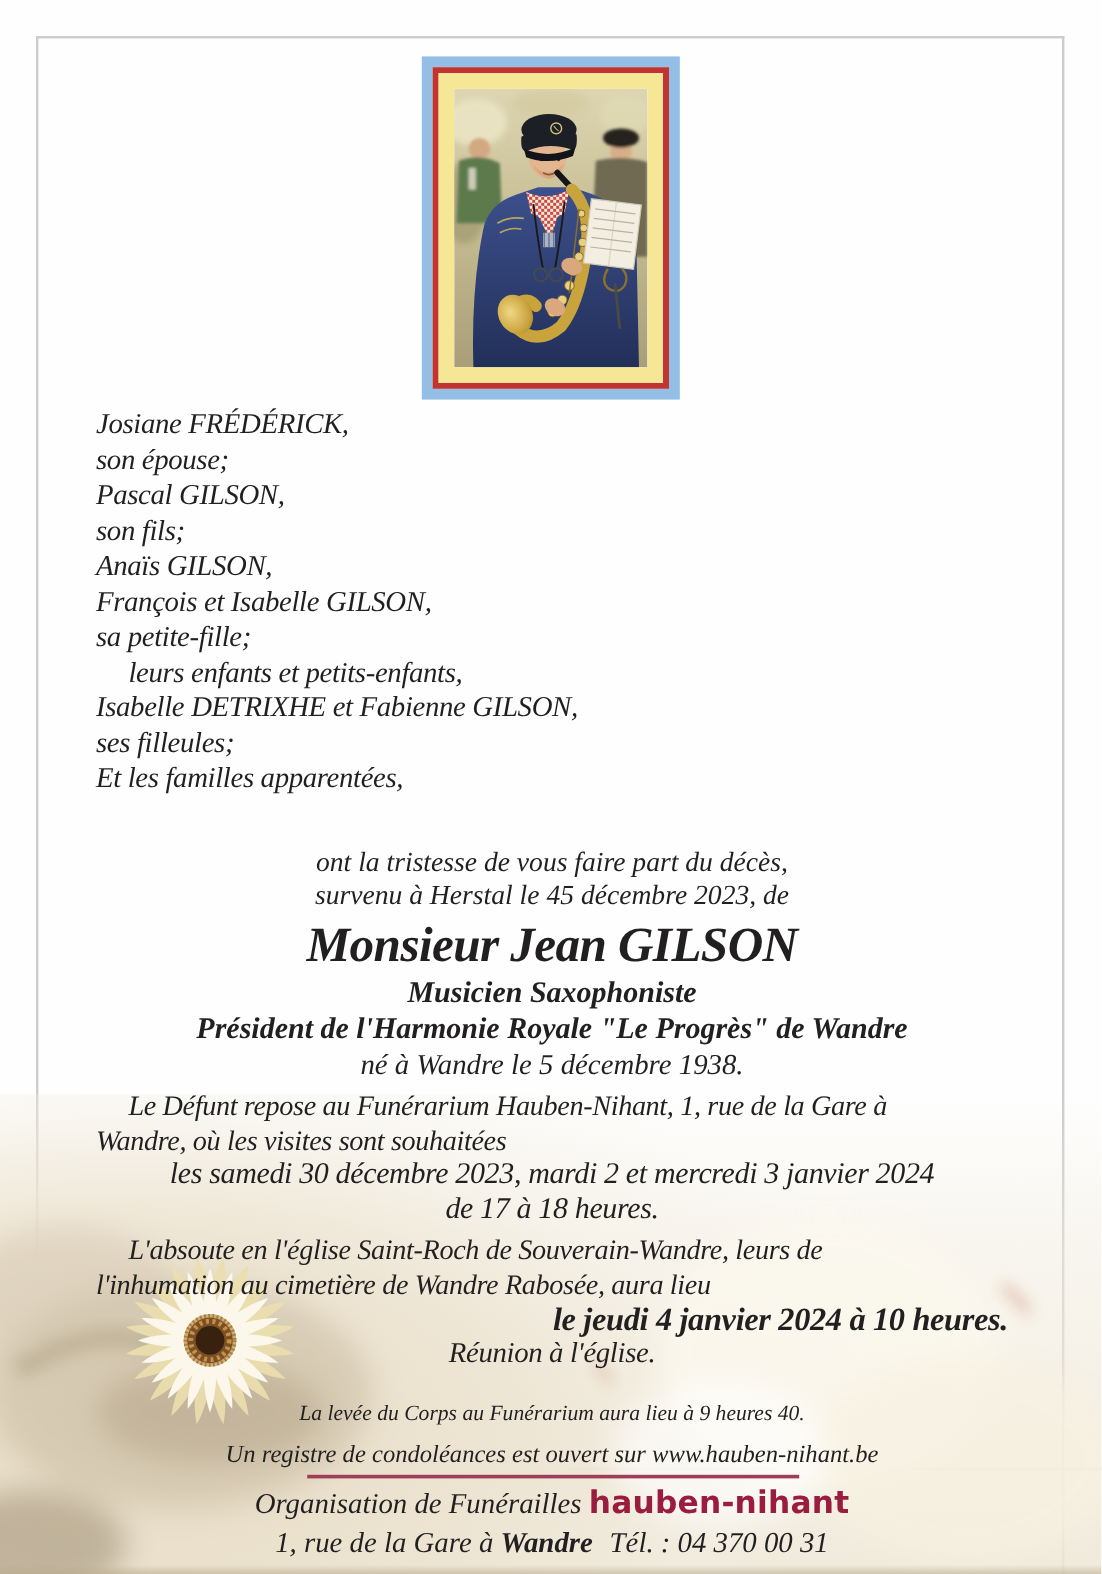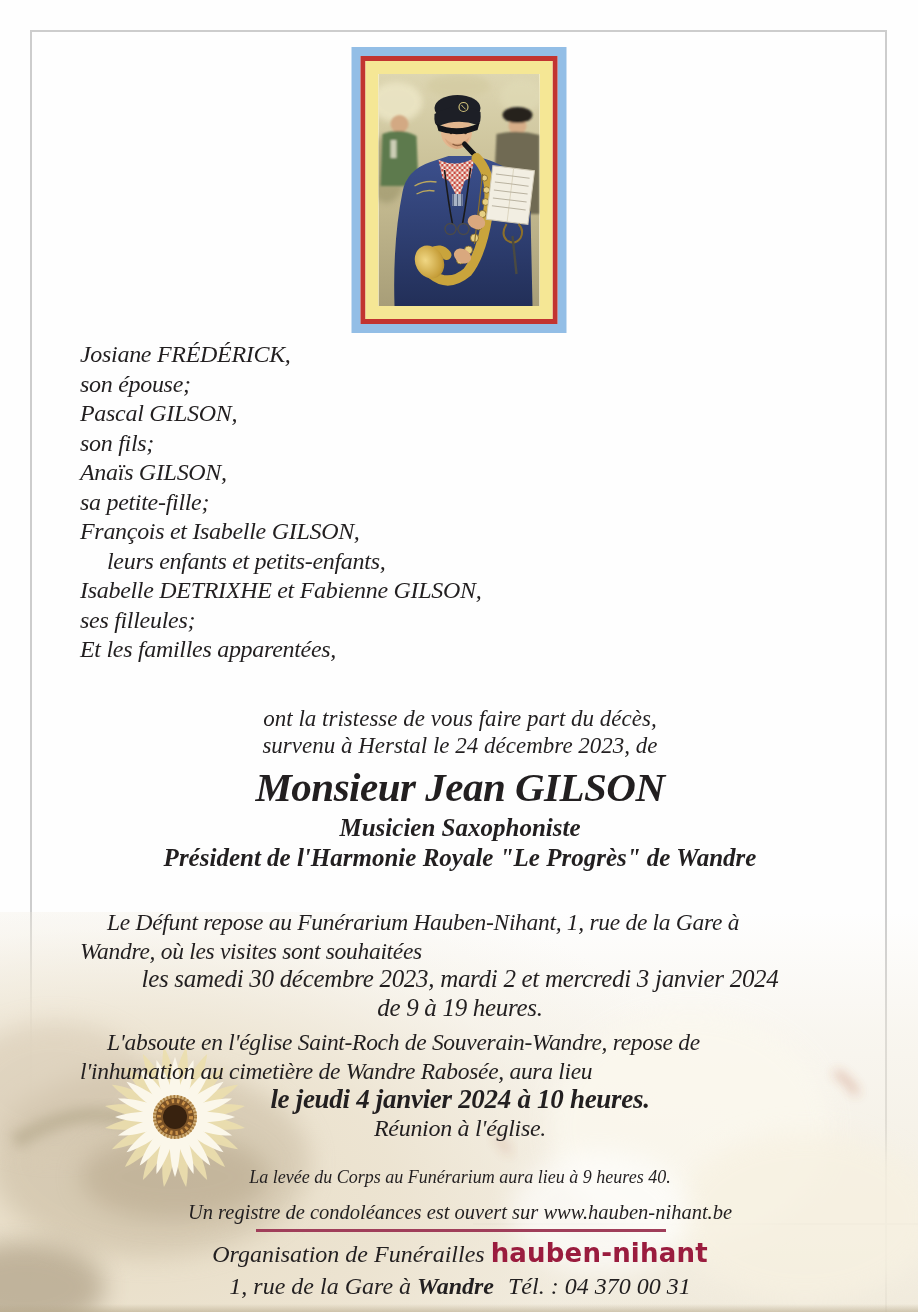--- a/index.html
+++ b/index.html
@@ -63,21 +63,21 @@
   .deceased-role1{font-size:25px;font-weight:bold;line-height:31px;}
   .deceased-role2{font-size:25px;font-weight:bold;line-height:30px;}
   .deceased-birth{font-size:24px;line-height:30px;}
 
   #visitation{top:908px;font-size:23.5px;letter-spacing:-0.3px;}
   #visitation .line{line-height:28.5px;}
   .dates{font-weight:normal;font-size:25px;}
 
   #ceremony{top:1028px;font-size:23.5px;letter-spacing:-0.3px;}
   #ceremony .line{line-height:28.5px;}
-  .cer-date{font-weight:bold;font-size:27px;line-height:37px;}
+  .cer-date{font-weight:bold;font-size:27px;line-height:37px;text-align:right;}
   .cer-meeting{font-size:24px;line-height:36px;}
 
   #levee{top:1162px;font-size:18px;line-height:30px;}
   #register{top:1196px;font-size:20.5px;line-height:32px;}
 
   #divider{
     position:absolute;top:1229px;left:256px;width:410px;height:3px;
     background:#a03e5a;z-index:3;
   }
 
@@ -286,48 +286,49 @@
         </div>
       </div>
     </div>
 
     <div class="abs" id="names">
       <div class="line l-left">Josiane FRÉDÉRICK,</div>
       <div class="line l-right">son épouse;</div>
       <div class="line l-left">Pascal GILSON,</div>
       <div class="line l-right">son fils;</div>
       <div class="line l-left">Anaïs GILSON,</div>
+      <div class="line l-left">François et Isabelle GILSON,</div>
       <div class="line l-right">sa petite-fille;</div>
-      <div class="line l-left">François et Isabelle GILSON,</div>
       <div class="line l-left indent1">leurs enfants et petits-enfants,</div>
       <div class="line l-left">Isabelle DETRIXHE et Fabienne GILSON,</div>
       <div class="line l-right">ses filleules;</div>
       <div class="line l-left">Et les familles apparentées,</div>
     </div>
 
     <div class="abs" id="announce">
       <div class="line l-center">ont la tristesse de vous faire part du décès,</div>
-      <div class="line l-center">survenu à Herstal le 24 décembre 2023, de</div>
+      <div class="line l-center">survenu à Herstal le 45 décembre 2023, de</div>
     </div>
 
     <div class="abs" id="deceased">
       <div class="line l-center deceased-name">Monsieur Jean GILSON</div>
       <div class="line l-center deceased-role1">Musicien Saxophoniste</div>
       <div class="line l-center deceased-role2">Président de l'Harmonie Royale "Le Progrès" de Wandre</div>
+      <div class="line l-center deceased-birth">né à Wandre le 5 décembre 1938.</div>
     </div>
 
     <div class="abs" id="visitation">
       <div class="line l-left indent1">Le Défunt repose au Funérarium Hauben-Nihant, 1, rue de la Gare à</div>
       <div class="line l-left">Wandre, où les visites sont souhaitées</div>
       <div class="line l-center dates">les samedi 30 décembre 2023, mardi 2 et mercredi 3 janvier 2024</div>
-      <div class="line l-center dates">de 9 à 19 heures.</div>
+      <div class="line l-center dates">de 17 à 18 heures.</div>
     </div>
 
     <div class="abs" id="ceremony">
-      <div class="line l-left indent1">L'absoute en l'église Saint-Roch de Souverain-Wandre, repose de</div>
+      <div class="line l-left indent1">L'absoute en l'église Saint-Roch de Souverain-Wandre, leurs de</div>
       <div class="line l-left">l'inhumation au cimetière de Wandre Rabosée, aura lieu</div>
       <div class="line l-center cer-date">le jeudi 4 janvier 2024 à 10 heures.</div>
       <div class="line l-center cer-meeting">Réunion à l'église.</div>
     </div>
 
     <div class="abs line l-center" id="levee">La levée du Corps au Funérarium aura lieu à 9 heures 40.</div>
     <div class="abs line l-center" id="register">Un registre de condoléances est ouvert sur www.hauben-nihant.be</div>
 
     <div id="divider"></div>
 

